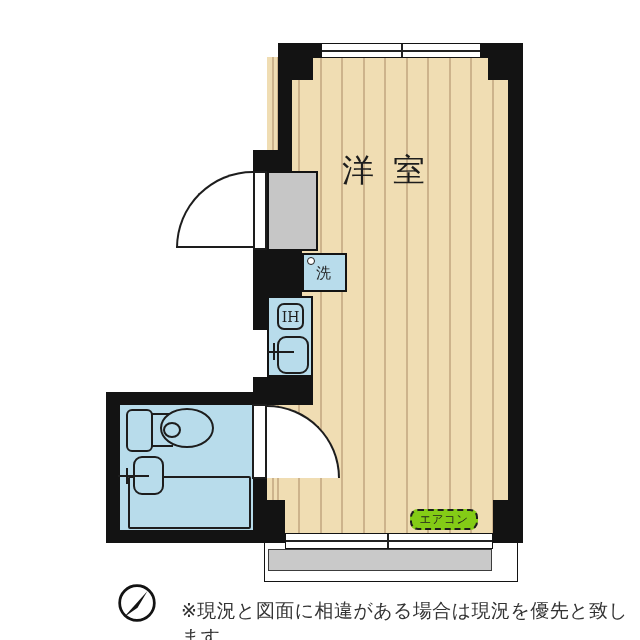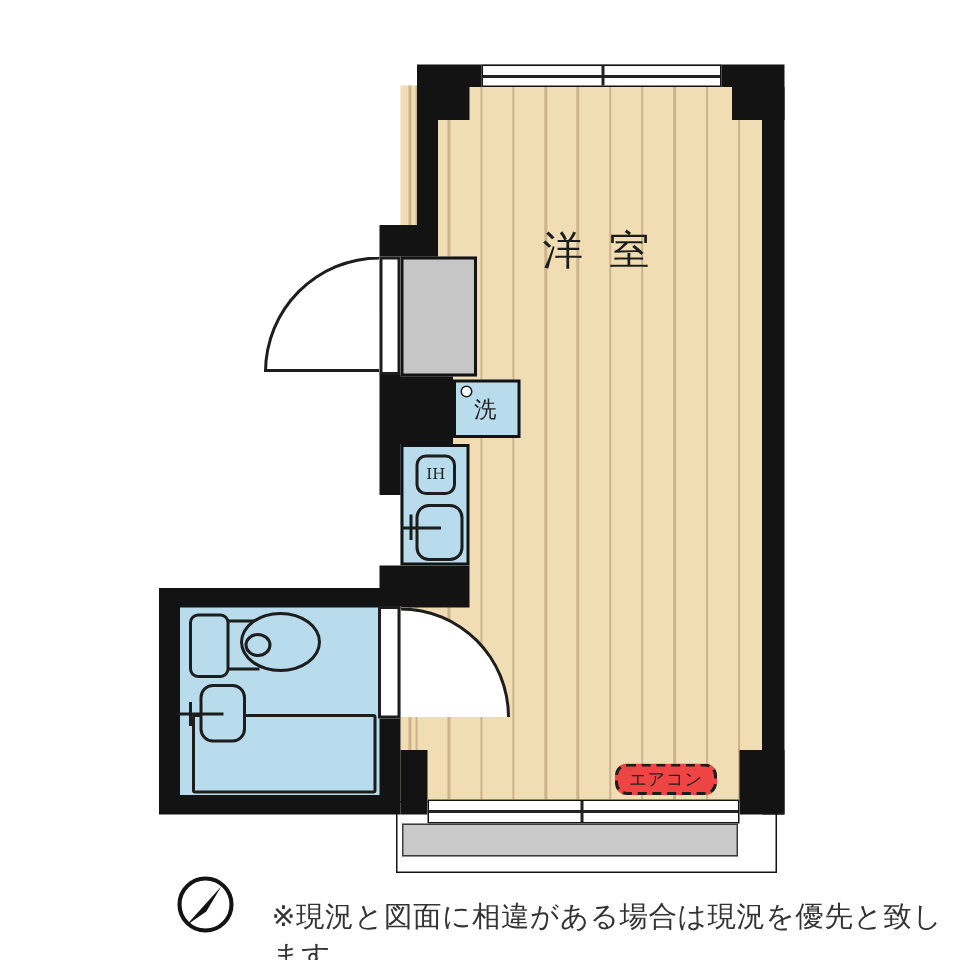--- a/index.html
+++ b/index.html
@@ -55,41 +55,41 @@
   .vline{background:var(--ink);width:2.2px;}
   .b-fh{left:118px;top:475px;width:31px;}
   .b-fv{left:126px;top:468px;height:16px;}
   
   .washer{left:302px;top:253px;width:45px;height:39px;background:var(--water);border:2.4px solid var(--wall);}
   .washer .tap{position:absolute;left:3px;top:2px;width:8px;height:8px;border:1.8px solid var(--ink);border-radius:50%;background:#fff;box-sizing:border-box;}
   .washer .txt{position:absolute;left:12px;top:9px;font-size:15px;color:var(--ink);}
   
   .kitchen{left:267px;top:296px;width:46px;height:81px;background:var(--water);border:2.6px solid var(--wall);}
   .ih{left:277px;top:303px;width:27px;height:27px;border-radius:7px;border-width:2px;
-      display:flex;align-items:center;justify-content:center;font-size:10px;
+      display:flex;align-items:center;justify-content:center;font-size:14px;
       font-family:"DejaVu Serif",serif;color:var(--ink);}
   .ksink{left:277px;top:336px;width:32px;height:38px;border-radius:9px;border-width:2px;}
   .k-fh{left:268px;top:351px;width:26px;}
   .k-fv{left:273px;top:343px;height:17px;}
   
   .leaf{background:#fff;border:2px solid var(--ink);}
   .d1-leaf{left:253px;top:171px;width:14px;height:79px;}
   .d1-pie{left:176px;top:171px;width:77px;height:77px;background:#fff;
     border-top:2.2px solid var(--ink);border-left:2.2px solid var(--ink);border-bottom:2.2px solid var(--ink);
     border-top-left-radius:100% 100%;}
   .d2-leaf{left:252px;top:404px;width:15px;height:75px;}
   .d2-pie{left:267px;top:405px;width:73px;height:73px;background:#fff;
     border-top:2.2px solid var(--ink);border-right:2.2px solid var(--ink);
     border-top-right-radius:100% 100%;}
   
-  .room-name{left:330px;top:149px;width:140px;text-align:center;font-size:27px;font-weight:500;
+  .room-name{left:342px;top:149px;width:140px;text-align:left;font-size:32px;font-weight:500;
     letter-spacing:5px;color:var(--ink);}
   .room-size{left:330px;top:193px;width:140px;text-align:center;font-size:23px;
     font-family:"DejaVu Serif",serif;color:var(--ink);}
-  .aircon{left:410px;top:509px;width:68px;height:21px;background:#ef4444;border:2px dashed var(--ink);
+  .aircon{left:410px;top:509px;width:68px;height:21px;background:#84cc16;border:2px dashed var(--ink);
     border-radius:8px;display:flex;align-items:center;justify-content:center;
     font-size:11.5px;color:var(--ink);letter-spacing:0.5px;}
   .disclaimer{left:181px;top:598px;font-size:19px;font-weight:500;color:#333;letter-spacing:0.4px;}
   .compass{left:116px;top:582px;width:42px;height:42px;}
 </style>
 </head>
 <body>
 
 <div class="canvas">
 

